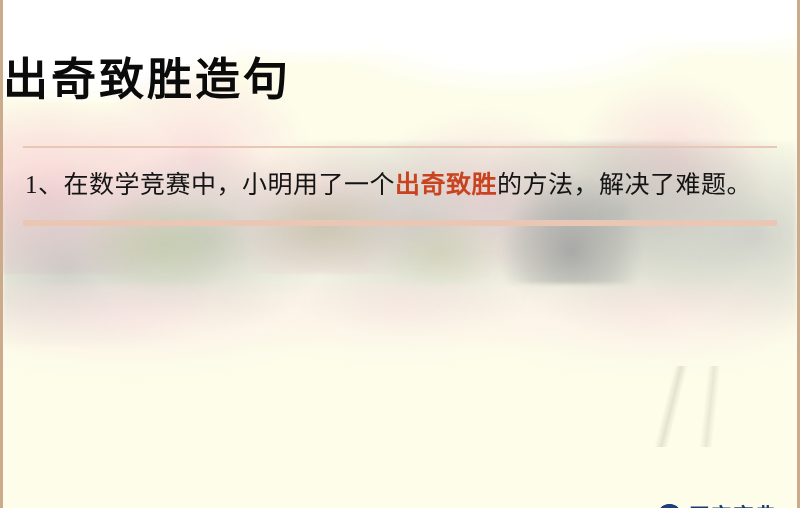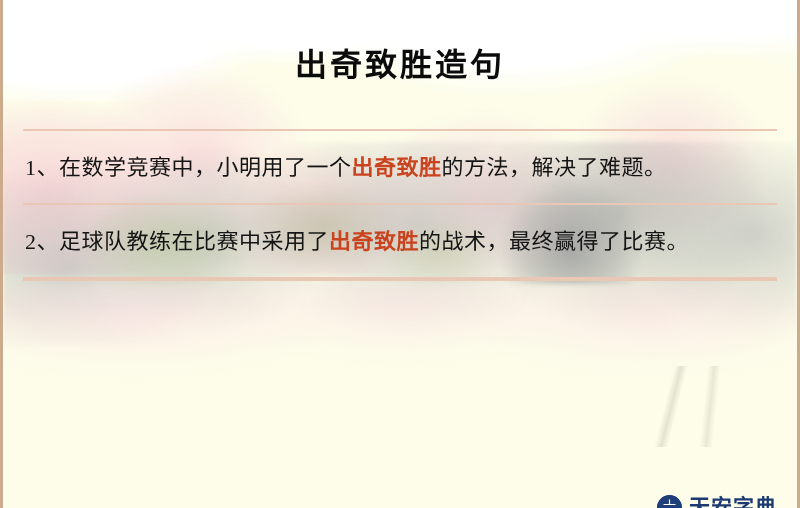--- a/index.html
+++ b/index.html
@@ -152,24 +152,23 @@
   
   .content {
     position: relative;
     z-index: 3;
     width: 100%;
     height: 100%;
     box-sizing: border-box;
   }
 
   .title {
-    text-align: center;
     font-family: "Liberation Serif", "DejaVu Serif", serif;
     font-weight: 700;
-    font-size: 32px;
+    font-size: 45px;
     line-height: 1;
     color: #0b0b0b;
     letter-spacing: 3px;
     padding-top: 28px;
     height: 58px;
     white-space: nowrap;
   }
 
   .rule {
     height: 0;
@@ -178,21 +177,21 @@
   }
   .rule.thin { border-top-width: 2px; }
 
   .sentences {
     padding: 0;
   }
 
   .sentence {
     box-sizing: border-box;
     padding: 14px 22px 12px 22px;
-    font-size: 22px;
+    font-size: 25px;
     line-height: 46px;
     color: #141414;
     font-family: "Liberation Serif", "DejaVu Serif", serif;
     letter-spacing: 0.5px;
     text-align: justify;
     text-justify: inter-character;
   }
 
   .sentence .idiom {
     color: #c9431f;
@@ -252,21 +251,20 @@
     <h1 class="title">出奇致胜造句</h1>
 
     <div class="rule"></div>
 
     <div class="sentences">
 
       <div class="sentence"><span>1、</span><span>在数学竞赛中，小明用了一个</span><span class="idiom">出奇致胜</span><span>的方法，解决了难题。</span></div>
 
       <div class="rule thin"></div>
 
-      <div class="sentence"><span>2、</span><span>足球队教练在比赛中采用了</span><span class="idiom">出奇致胜</span><span>的战术，最终赢得了比赛。</span></div>
 
       <div class="rule thin"></div>
 
 
       <div class="rule thin"></div>
 
     </div>
 
     <div class="footer">
       <span class="brand-logo">

